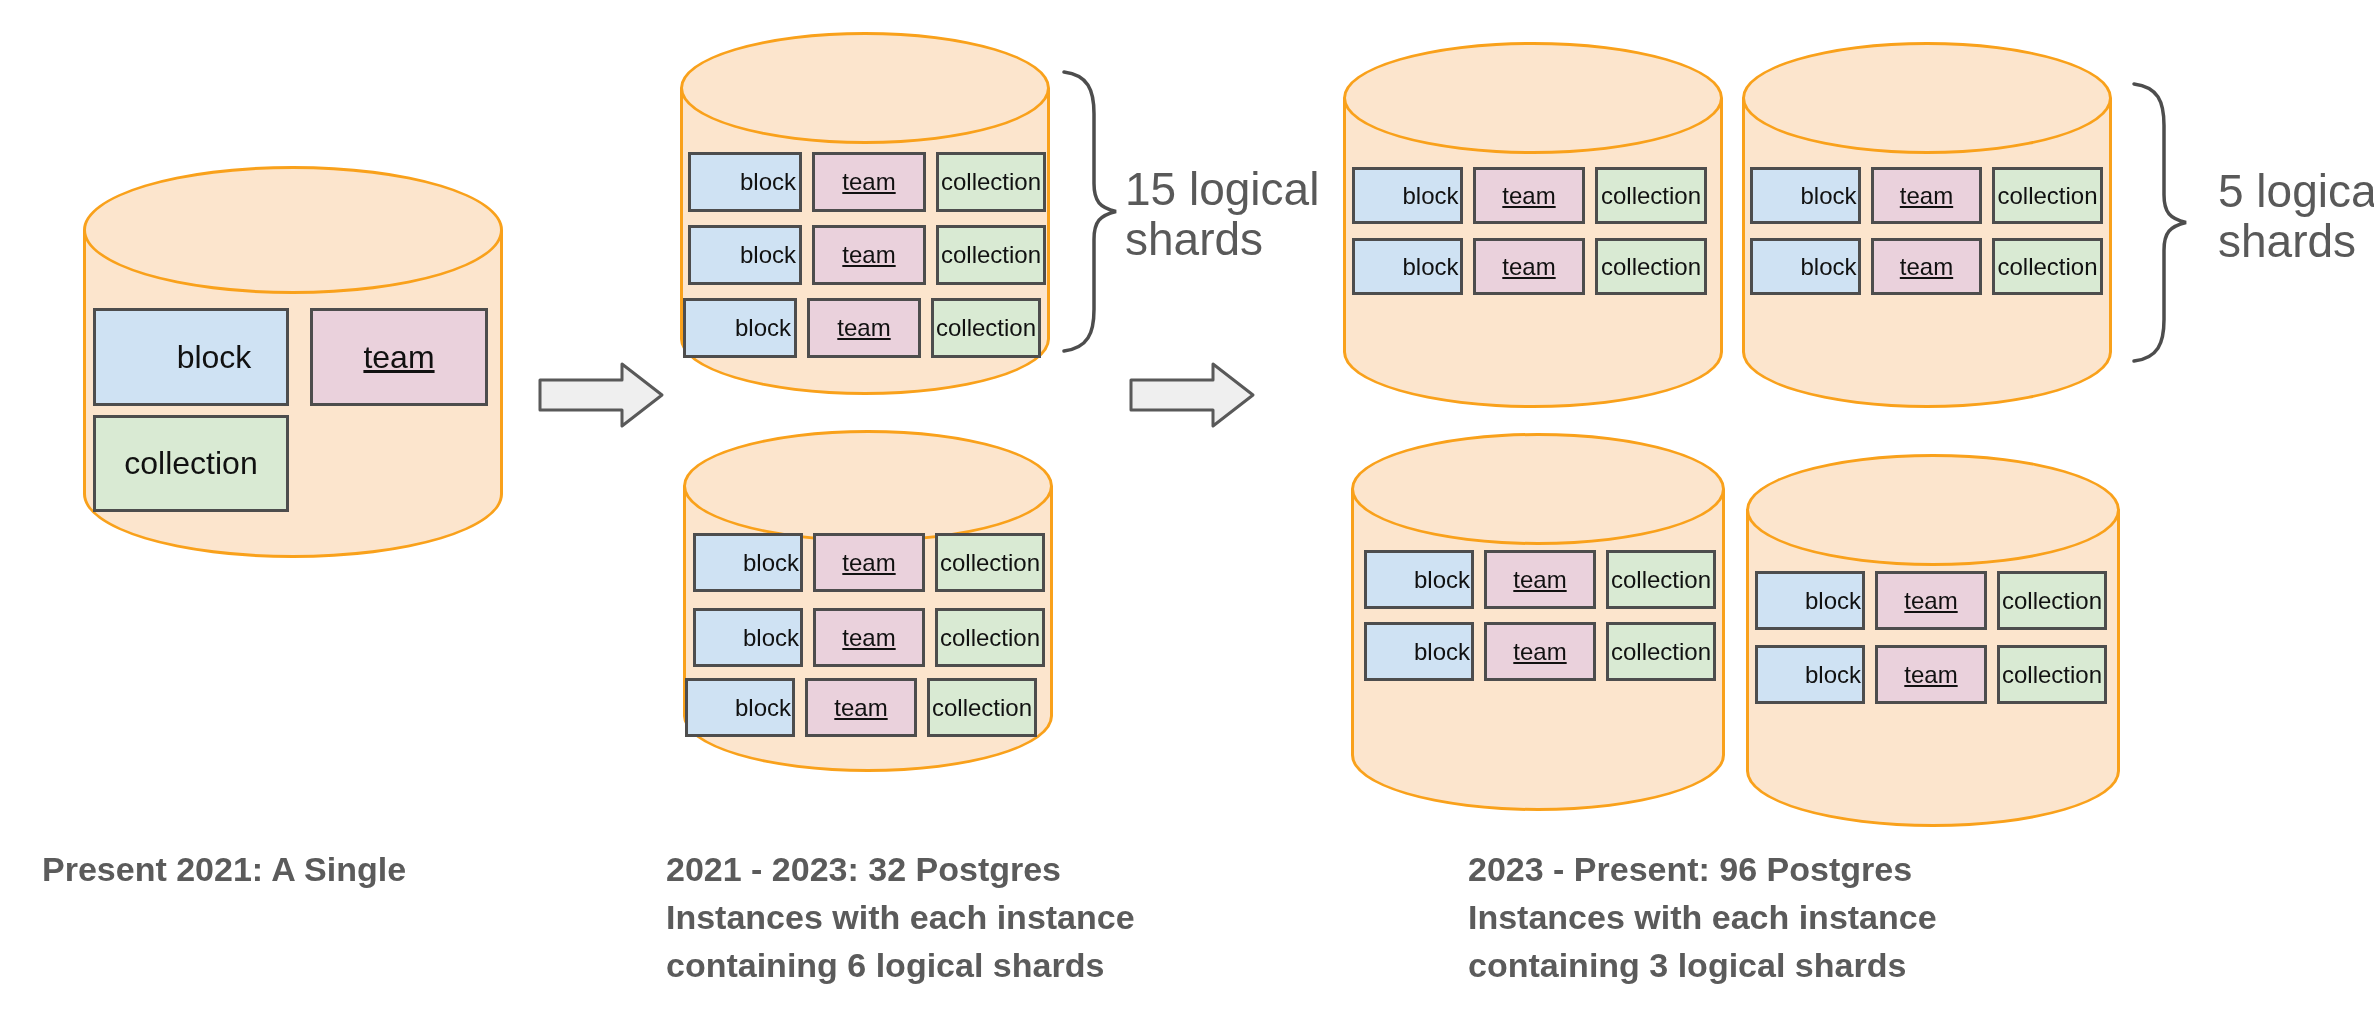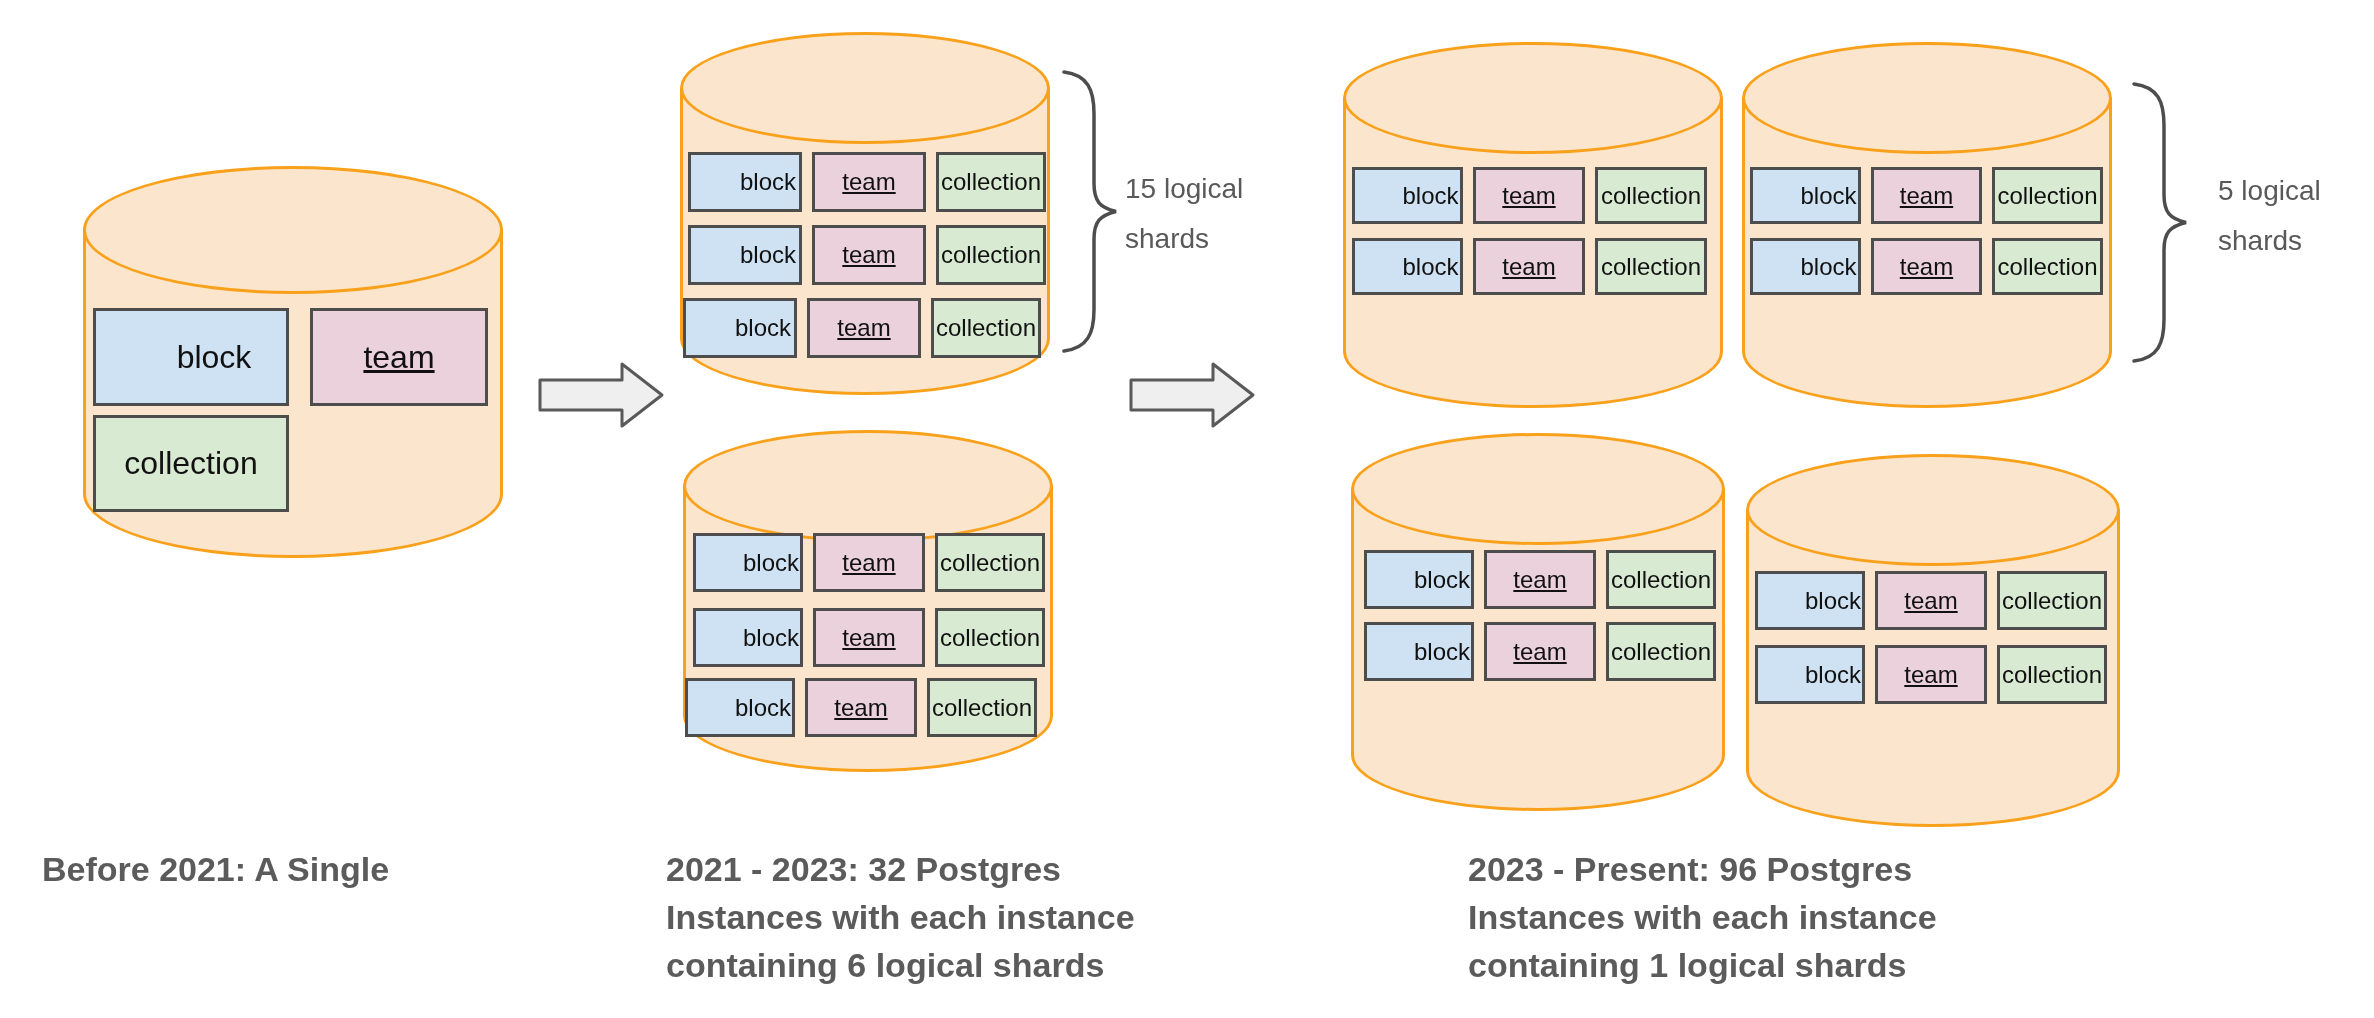--- a/index.html
+++ b/index.html
@@ -42,21 +42,21 @@
   .lg{font-size:32px;}
   .trow{position:absolute;display:flex;gap:10px;z-index:5;}
   .rB .tbox{height:60px}.rB .b,.rB .t{width:114px}.rB .c{width:110px}
   .rC .tbox{height:59px}.rC .b,.rC .c{width:110px}.rC .t{width:112px}
   .rD .tbox{height:57px}.rD .b{width:111px}.rD .t,.rD .c{width:112px}
   .rE .tbox{height:57px;width:111px}
   .rF .tbox{height:59px}.rF .b,.rF .c{width:110px}.rF .t{width:112px}
   
   .caption{position:absolute;z-index:6;font-weight:bold;font-size:34px;line-height:48px;
            color:var(--caption-text);white-space:nowrap;}
-  .shard-label{position:absolute;z-index:6;font-size:28px;line-height:50px;
+  .shard-label{position:absolute;z-index:6;font-size:46px;line-height:50px;
                color:var(--annotation-text);white-space:nowrap;}
   
   svg.arrow,svg.brace{position:absolute;z-index:4;overflow:visible;}
   .arrow polygon{fill:var(--arrow-fill);stroke:var(--arrow-stroke);stroke-width:3;stroke-linejoin:round;}
   .brace path{fill:none;stroke:var(--brace-stroke);stroke-width:3.5;stroke-linecap:round;}
 </style>
 </head>
 <body>
 
 <div class="canvas">
@@ -64,21 +64,21 @@
   <div class="cyl" style="left:83px;top:166px;width:420px;height:392px;--ry:64px">
     <i class="bot"></i>
     <i class="side"></i>
     <i class="top"></i>
   </div>
   <div class="tbox b abs lg" style="left:93px;top:308px;width:196px;height:98px">block</div>
   <div class="tbox t abs lg" style="left:310px;top:308px;width:178px;height:98px">team</div>
   <div class="tbox c abs lg" style="left:93px;top:415px;width:196px;height:97px">collection</div>
 
   <div class="caption" style="left:42px;top:845px">
-    <div>Before 2021: A Single</div>
+    <div>Present 2021: A Single</div>
   </div>
 
   <svg class="arrow" style="left:538px;top:360px" width="127" height="70" viewBox="0 0 127 70" preserveAspectRatio="none">
     <polygon points="2,20 84,20 84,4 124,35 84,66 84,50 2,50"></polygon>
   </svg>
 
   <div class="cyl" style="left:680px;top:32px;width:370px;height:363px;--ry:56px">
     <i class="bot"></i>
     <i class="side"></i>
     <i class="top"></i>
@@ -206,16 +206,16 @@
   </div>
   <div class="trow rF" style="left:1755px;top:645px">
     <div class="tbox b">block</div>
     <div class="tbox t">team</div>
     <div class="tbox c">collection</div>
   </div>
 
   <div class="caption" style="left:1468px;top:845px">
     <div>2023 - Present: 96 Postgres</div>
     <div>Instances with each instance</div>
-    <div>containing 1 logical shards</div>
+    <div>containing 3 logical shards</div>
   </div>
 
 </div>
 
 </body></html>

